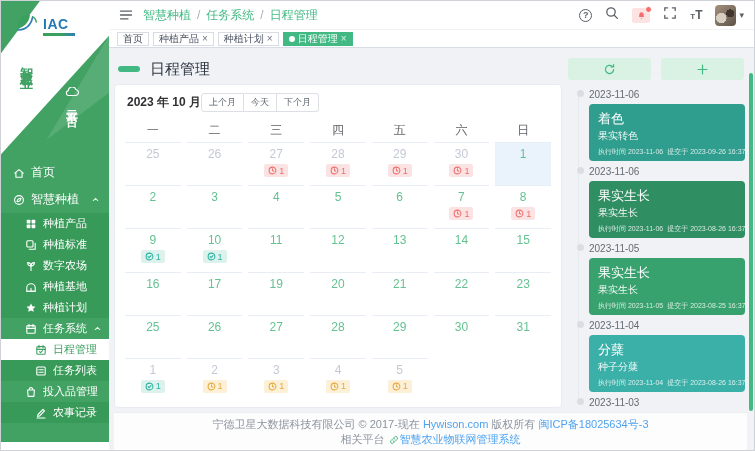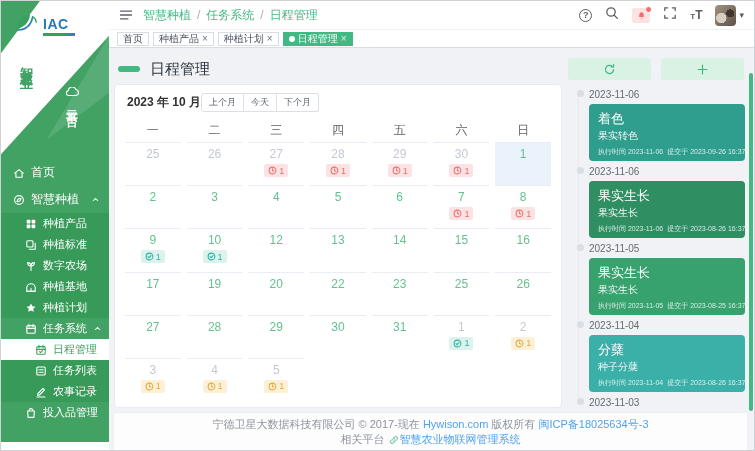--- a/index.html
+++ b/index.html
@@ -226,35 +226,35 @@
         </div>
         <div class="mi lvl3 dark">
           <span class="ico" style="display: flex;">
             <svg width="12" height="12" viewBox="0 0 12 12" fill="none" stroke="currentColor" stroke-width="1.1" stroke-linecap="round" stroke-linejoin="round">
               <rect x="1.8" y="2" width="8.4" height="8" rx="1"></rect>
               <path d="M4.6 4.7h3.6M4.6 7.3h3.6M3.2 4.7h.01M3.2 7.3h.01"></path>
             </svg>
           </span>
           <span>任务列表</span>
         </div>
+        <div class="mi lvl2">
+          <span class="ico" style="display: flex;">
+            <svg width="12" height="12" viewBox="0 0 12 12" fill="none" stroke="currentColor" stroke-width="1.1" stroke-linecap="round" stroke-linejoin="round">
+              <path d="M4.2 4V3.4a1.8 1.8 0 0 1 3.6 0V4M2.6 4h6.8l-.5 6.4H3.1z"></path>
+            </svg>
+          </span>
+          <span>投入品管理</span>
+        </div>
         <div class="mi lvl3 dark">
           <span class="ico" style="display: flex;">
             <svg width="12" height="12" viewBox="0 0 12 12" fill="none" stroke="currentColor" stroke-width="1.1" stroke-linecap="round" stroke-linejoin="round">
               <path d="M2.6 9.4l.4-1.9L8 2.4l1.5 1.5-5 5.1-1.9.4zM2 11h8"></path>
             </svg>
           </span>
           <span>农事记录</span>
-        </div>
-        <div class="mi lvl2">
-          <span class="ico" style="display: flex;">
-            <svg width="12" height="12" viewBox="0 0 12 12" fill="none" stroke="currentColor" stroke-width="1.1" stroke-linecap="round" stroke-linejoin="round">
-              <path d="M4.2 4V3.4a1.8 1.8 0 0 1 3.6 0V4M2.6 4h6.8l-.5 6.4H3.1z"></path>
-            </svg>
-          </span>
-          <span>投入品管理</span>
         </div>
       </nav>
   </aside>
 
   <div class="main">
 
     <div class="navbar">
       <span class="hamburger">
         <svg width="14" height="14" viewBox="0 0 14 14">
             <path d="M1.5 3.2h11M1.5 7h11M1.5 10.8h7.5" stroke="#5c6066" stroke-width="1.3" stroke-linecap="round"></path>
@@ -468,20 +468,23 @@
                   <span style="display: flex;">
                     <svg width="9" height="9" viewBox="0 0 12 12" fill="none" stroke="currentColor" stroke-width="1.4" stroke-linecap="round">
                       <circle cx="6" cy="6" r="4.5"></circle>
                       <path d="M4 6.2l1.4 1.4 2.6-2.8"></path>
                     </svg>
                   </span>
                   <span>1</span>
                 </span>
               </div>
               <div class="cell">
+                <span class="num">11</span>
+              </div>
+              <div class="cell">
                 <span class="num">12</span>
               </div>
               <div class="cell">
                 <span class="num">13</span>
               </div>
               <div class="cell">
                 <span class="num">14</span>
               </div>
               <div class="cell">
                 <span class="num">15</span>
@@ -490,20 +493,23 @@
                 <span class="num">16</span>
               </div>
               <div class="cell">
                 <span class="num">17</span>
               </div>
               <div class="cell">
                 <span class="num">19</span>
               </div>
               <div class="cell">
                 <span class="num">20</span>
+              </div>
+              <div class="cell">
+                <span class="num">21</span>
               </div>
               <div class="cell">
                 <span class="num">22</span>
               </div>
               <div class="cell">
                 <span class="num">23</span>
               </div>
               <div class="cell">
                 <span class="num">25</span>
               </div>

